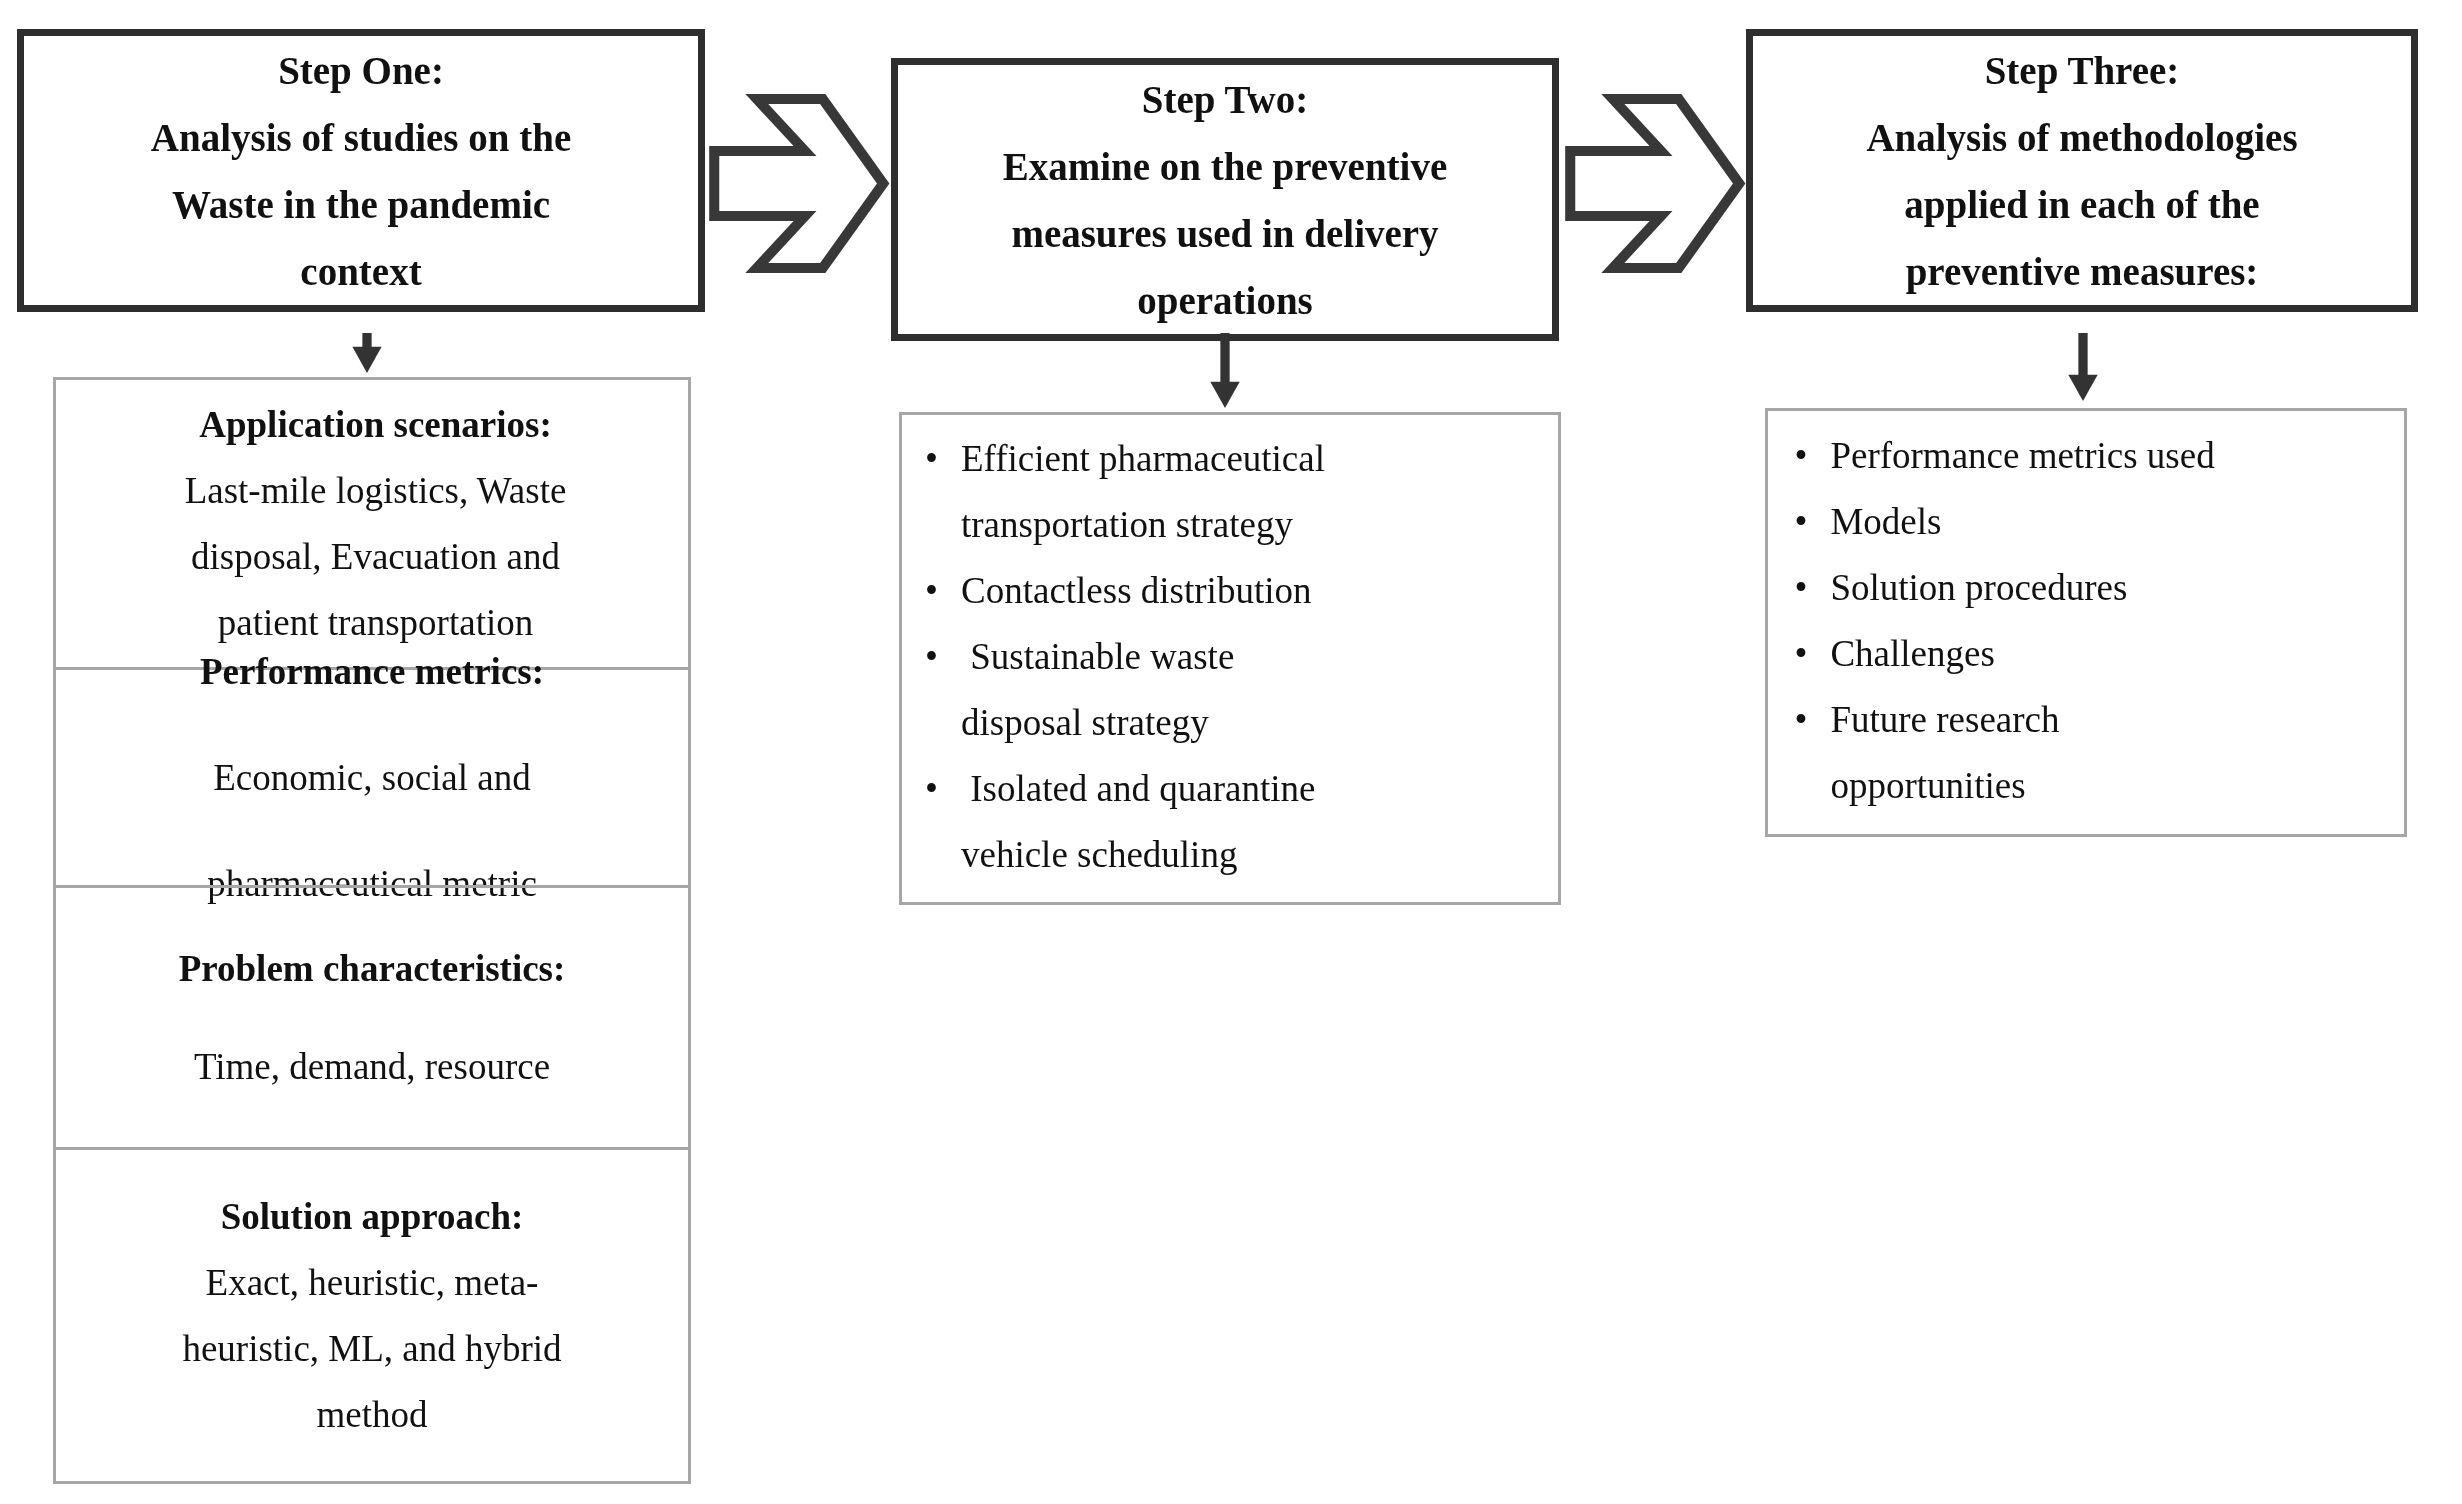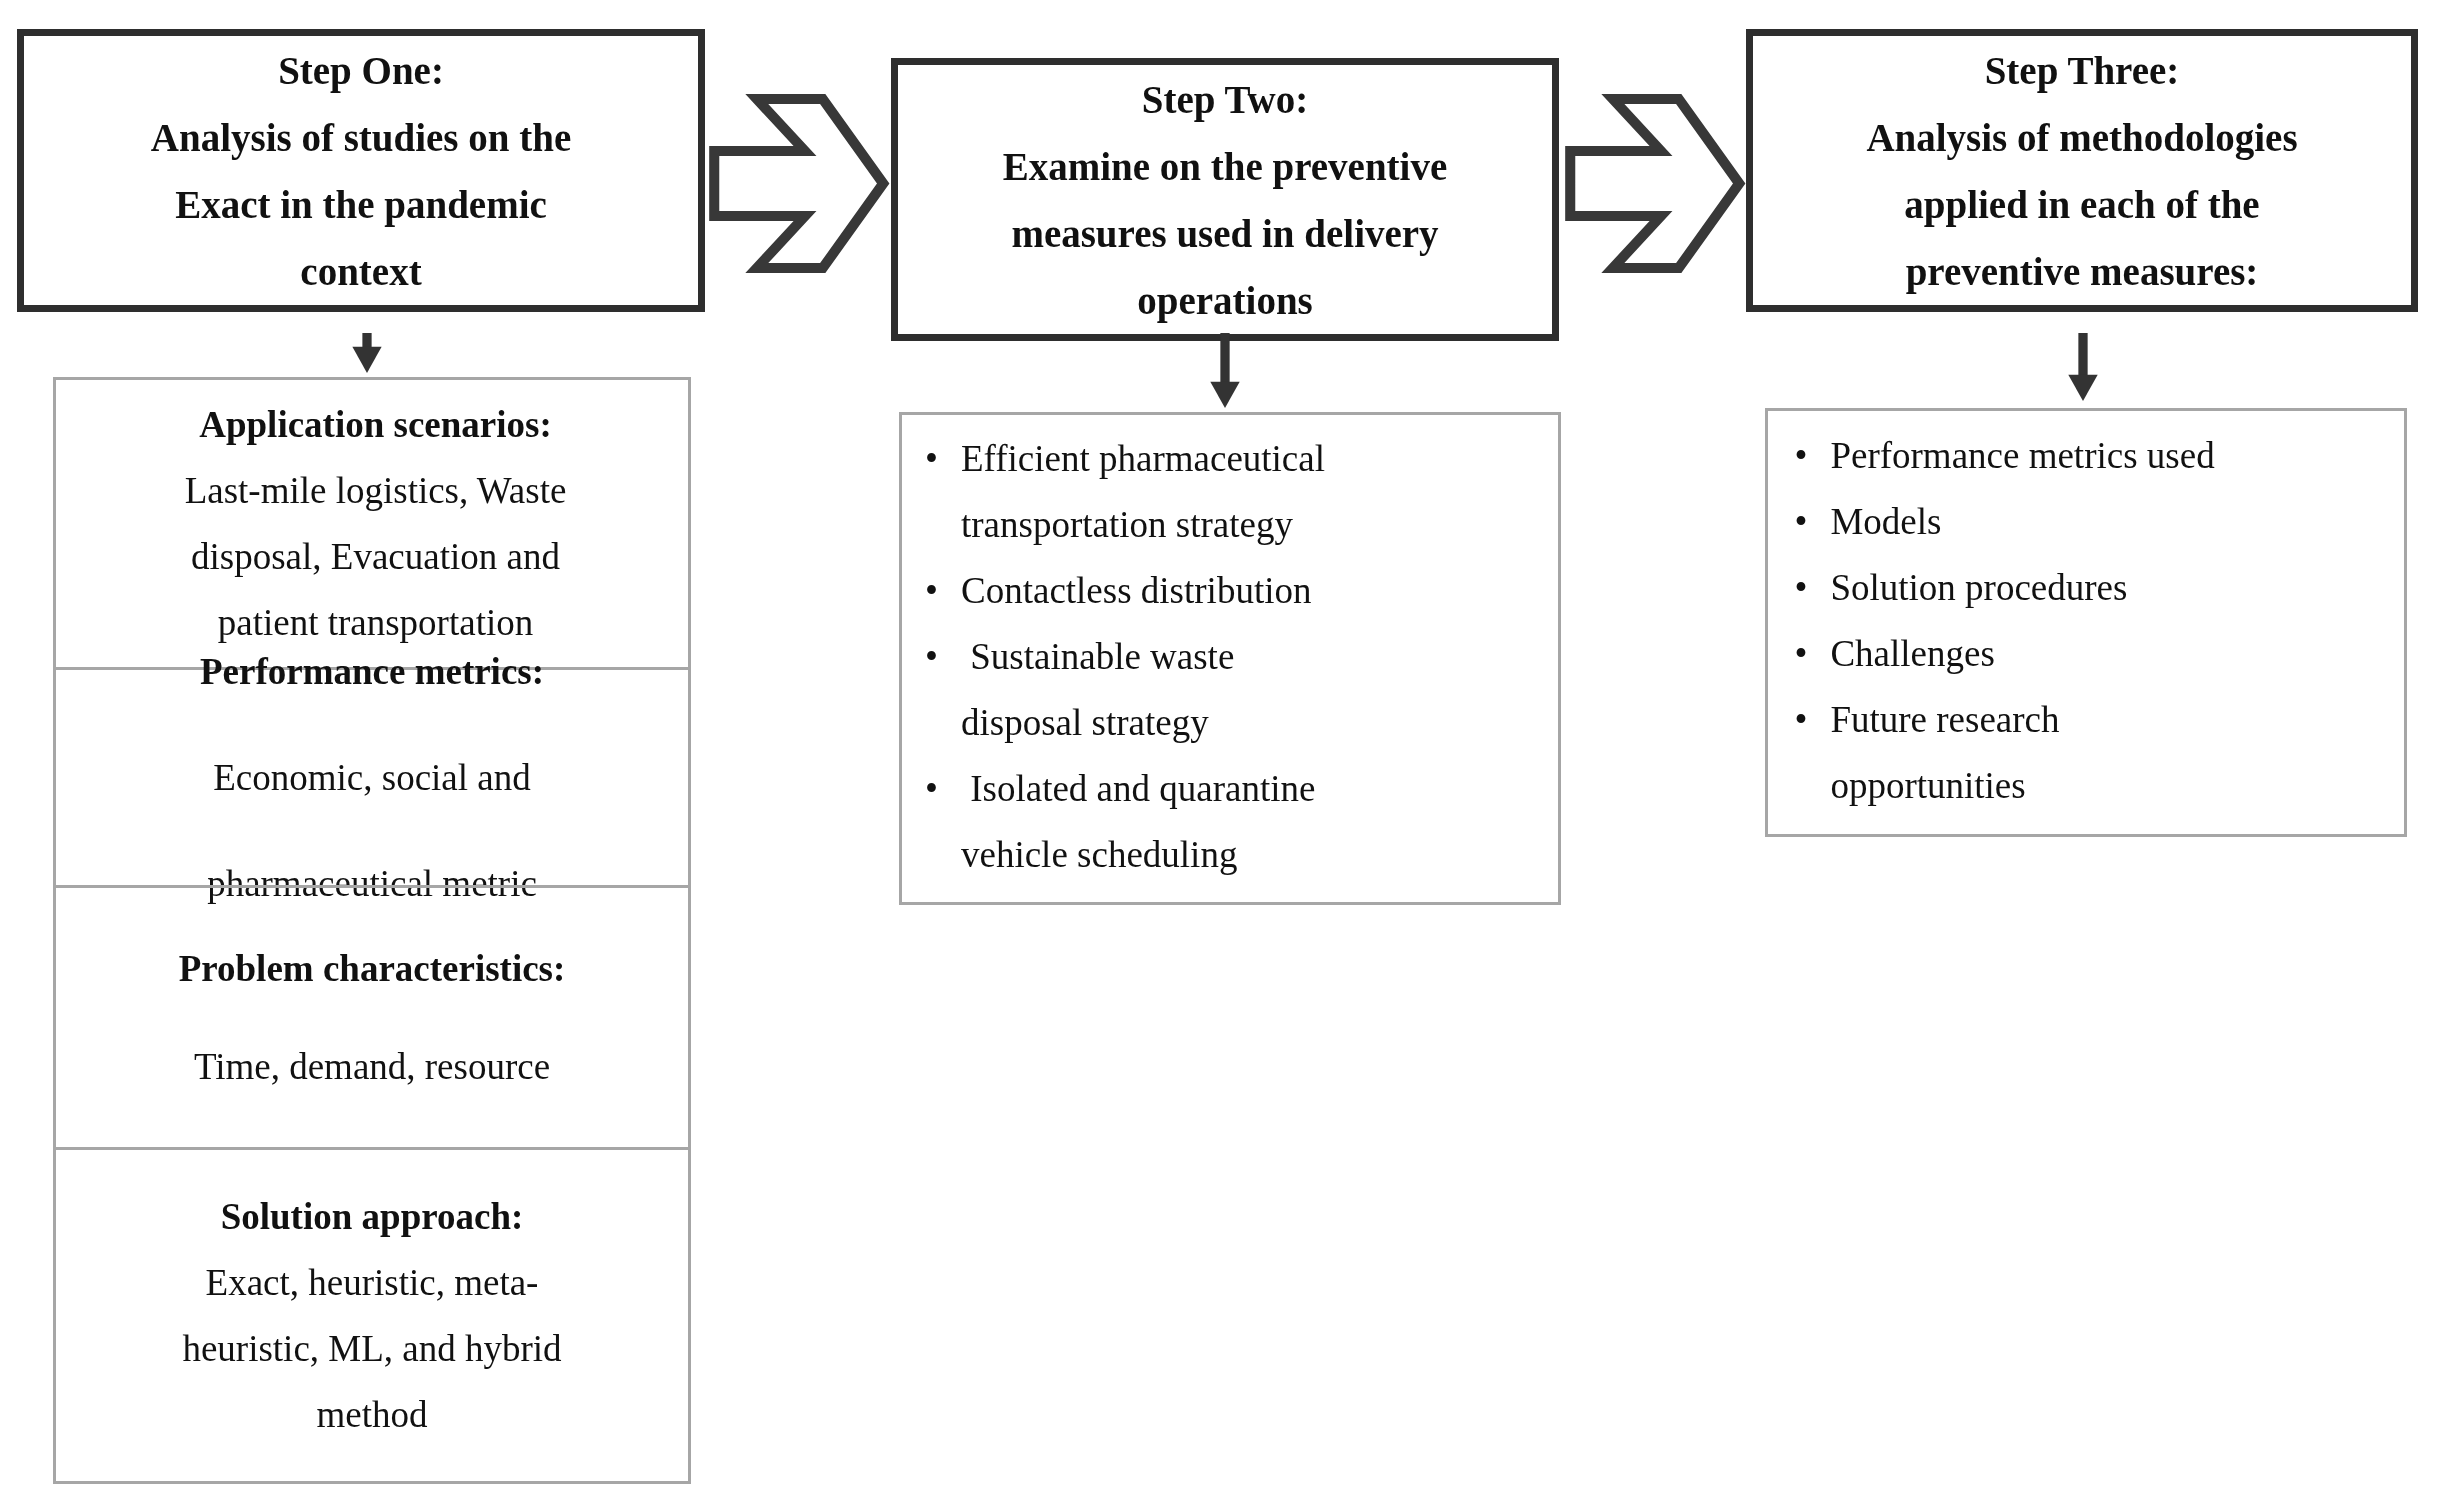--- a/index.html
+++ b/index.html
@@ -46,21 +46,21 @@
   .bullet-line{white-space:pre-wrap;}
 </style>
 </head>
 <body>
 
 <div id="canvas">
 
   <div class="step-box" id="step1">
     <div class="step-line">Step One:</div>
     <div class="step-line">Analysis of studies on the</div>
-    <div class="step-line">Exact in the pandemic</div>
+    <div class="step-line">Waste in the pandemic</div>
     <div class="step-line">context</div>
   </div>
 
   <svg class="chevron" id="chev1" viewBox="0 0 220 218">
     <polygon points="55,0 140,0 218,109 140,218 55,218 117,151 0,151 0,67 117,67" fill="#ffffff" stroke="#383838" stroke-width="13" stroke-linejoin="miter"></polygon>
   </svg>
 
   <div class="step-box" id="step2">
     <div class="step-line">Step Two:</div>
     <div class="step-line">Examine on the preventive</div>

